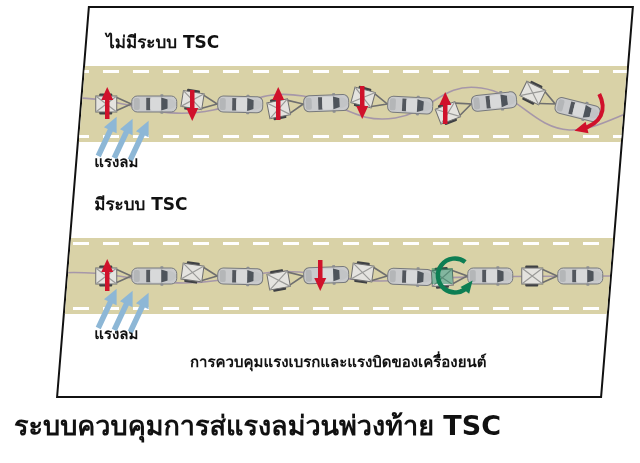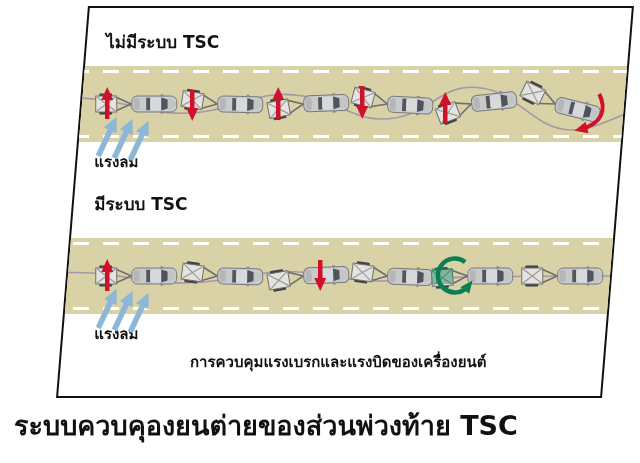--- a/index.html
+++ b/index.html
@@ -226,13 +226,13 @@
       <path d="M10,46 L25,14" style="stroke:var(--arrow-blue,#8db7d6);stroke-width:5.5;fill:none" marker-end="url(#ah-blue)"></path>
       <path d="M26,48 L41,16" style="stroke:var(--arrow-blue,#8db7d6);stroke-width:5.5;fill:none" marker-end="url(#ah-blue)"></path>
       <path d="M42,50 L57,18" style="stroke:var(--arrow-blue,#8db7d6);stroke-width:5.5;fill:none" marker-end="url(#ah-blue)"></path>
     </svg>
     <div class="wind-label l-bottom">แรงลม</div>
 
     <div class="inner-caption">การควบคุมแรงเบรกและแรงบิดของเครื่องยนต์</div>
   </div>
 </div>
 
-<div class="main-title">ระบบควบคุองยนต่ายของส่วนพ่วงท้าย TSC</div>
+<div class="main-title">ระบบควบคุมการส่แรงลม่วนพ่วงท้าย TSC</div>
 
 </body></html>

